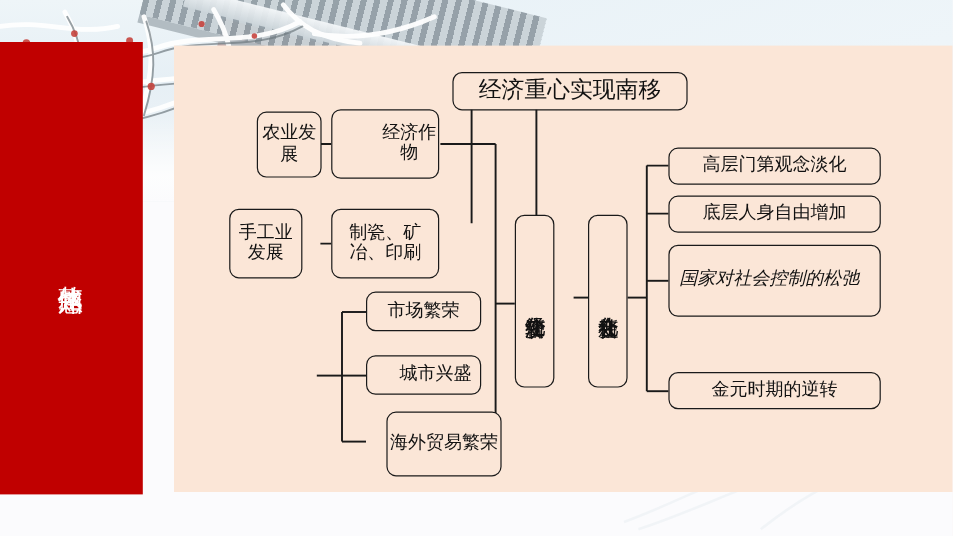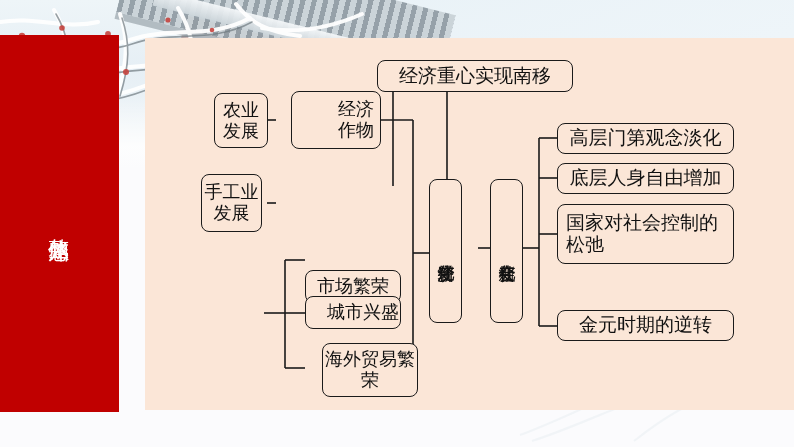--- a/index.html
+++ b/index.html
@@ -146,23 +146,23 @@
 
   .node.vertical {
     writing-mode: vertical-rl;
     text-orientation: upright;
     line-height: 1.05;
     letter-spacing: 0px;
   }
 
   
   .t-root  { font-size: 19px; }
-  .t-leaf  { font-size: 18px; }
+  .t-leaf  { font-size: 15px; }
   .t-vert  { font-size: 17px; }
-  .t-right { font-size: 19px; }
+  .t-right { font-size: 15px; }
 </style>
 </head>
 <body>
 
 <div id="slide">
 
   <div id="photo-band">
     <div class="sky"></div>
     <div class="wall"></div>
     <div class="eave"></div>
@@ -268,29 +268,32 @@
       </g>
     </svg>
 
     <div class="node t-root" style="left:232px; top:22px; width:196px; height:32px;">
       <span>经济重心实现南移</span>
     </div>
 
     <div class="node t-leaf" style="left:69px; top:55px; width:54px; height:55px;">
       <span>农业发展</span>
     </div>
-    <div class="node t-leaf" style="left:146px; top:53px; width:90px; height:58px;padding-left:40px;">
+    <div class="node t-leaf" style="left:131px; top:53px; width:90px; height:58px;padding-left:40px;">
       <span>经济作物</span>
     </div>
 
-    <div class="node t-leaf" style="left:56px; top:136px; width:61px; height:58px;">
+    <div class="node t-leaf" style="left:46px; top:136px; width:61px; height:58px;">
       <span>手工业发展</span>
     </div>
-
-    <div class="node t-leaf" style="left:160px; top:205px; width:96px; height:33px;margin-top:27px;">
+    <div class="node t-leaf" style="left:131px; top:136px; width:90px; height:58px;">
+      <span>制瓷、矿冶、印刷</span>
+    </div>
+
+    <div class="node t-leaf" style="left:160px; top:205px; width:96px; height:33px;">
       <span>市场繁荣</span>
     </div>
     <div class="node t-leaf" style="left:160px; top:258px; width:96px; height:33px;padding-left:20px;">
       <span>城市兴盛</span>
     </div>
     <div class="node t-leaf" style="left:160px; top:305px; width:96px; height:54px;margin-left:17px;">
       <span>海外贸易繁荣</span>
     </div>
 
     <div class="node vertical t-vert" style="left:284px; top:141px; width:33px; height:144px;">
@@ -300,20 +303,20 @@
       <span>社会新变化</span>
     </div>
 
     <div class="node t-right" style="left:412px; top:85px; width:177px; height:31px;">
       <span>高层门第观念淡化</span>
     </div>
     <div class="node t-right" style="left:412px; top:125px; width:177px; height:31px;">
       <span>底层人身自由增加</span>
     </div>
     <div class="node t-right" style="left:412px; top:166px; width:177px; height:60px;">
-      <span style="display:block;width:100%;text-align:left;padding-left:8px;">国家对社会控制的松弛</span>
+      <span style="display:block;width:100%;text-align:left;padding-left:8px;font-style:italic;">国家对社会控制的松弛</span>
     </div>
     <div class="node t-right" style="left:412px; top:272px; width:177px; height:31px;">
       <span>金元时期的逆转</span>
     </div>
 
   </div>
 </div>
 
 </body></html>

